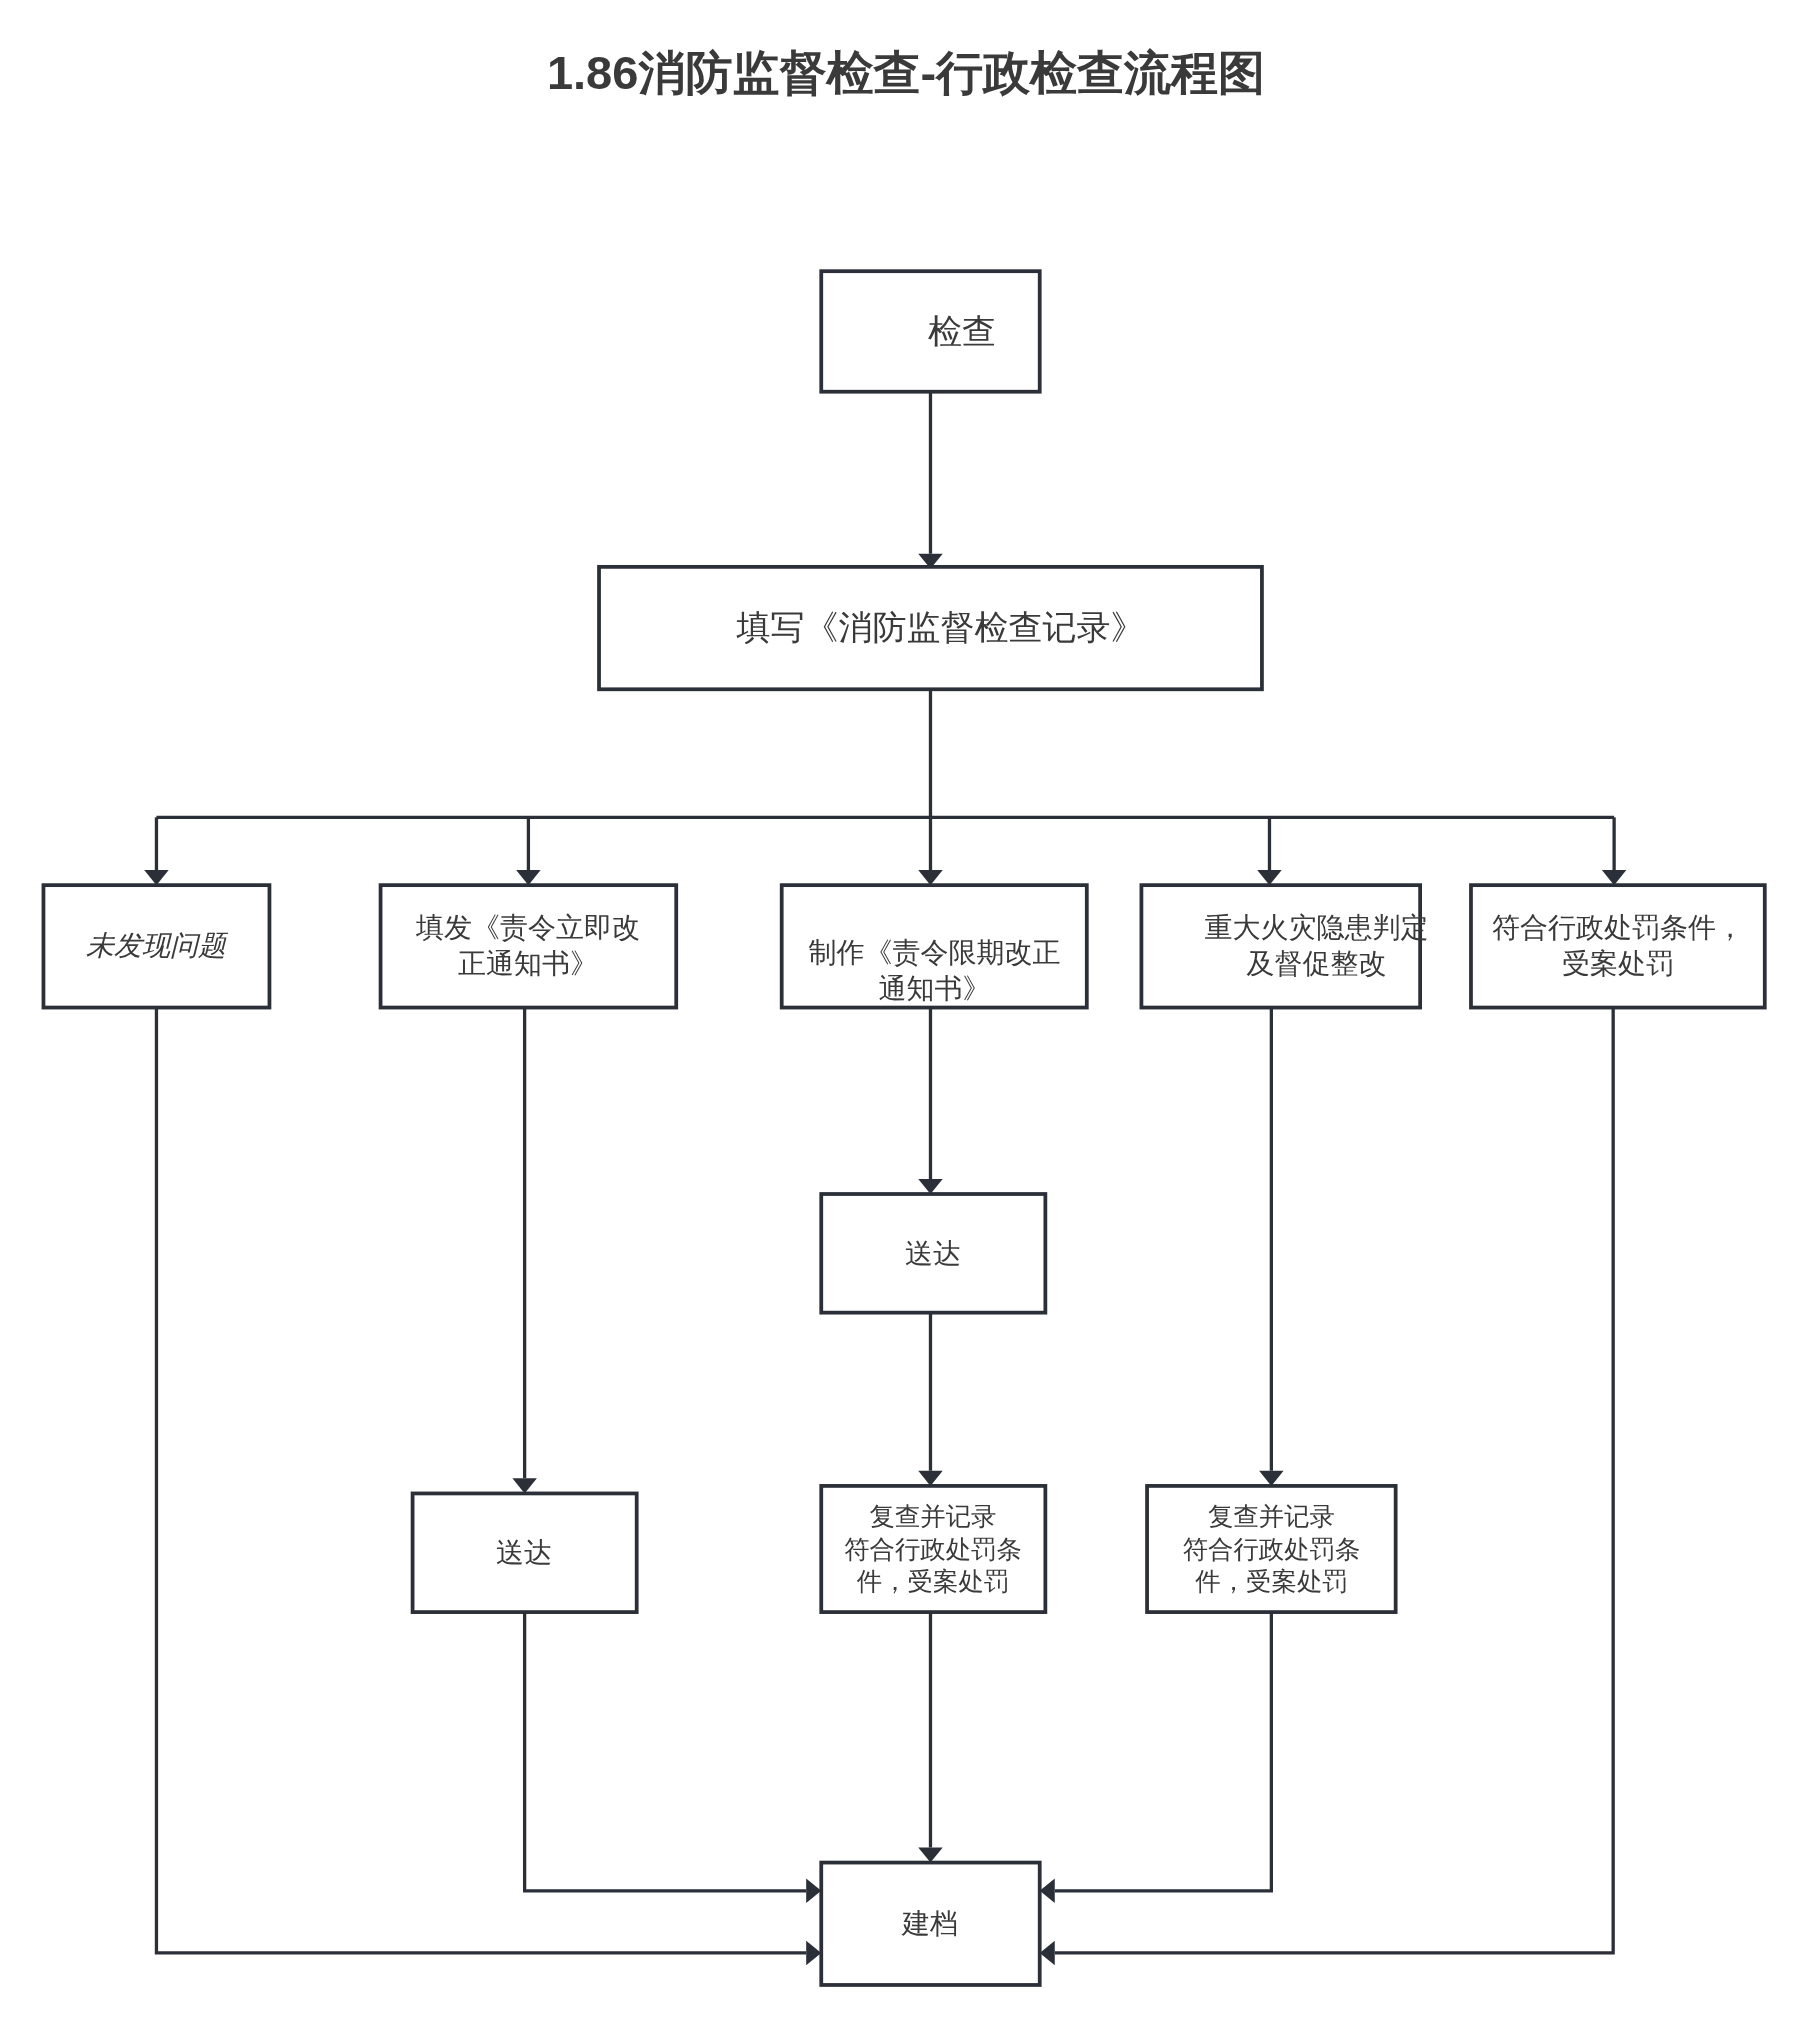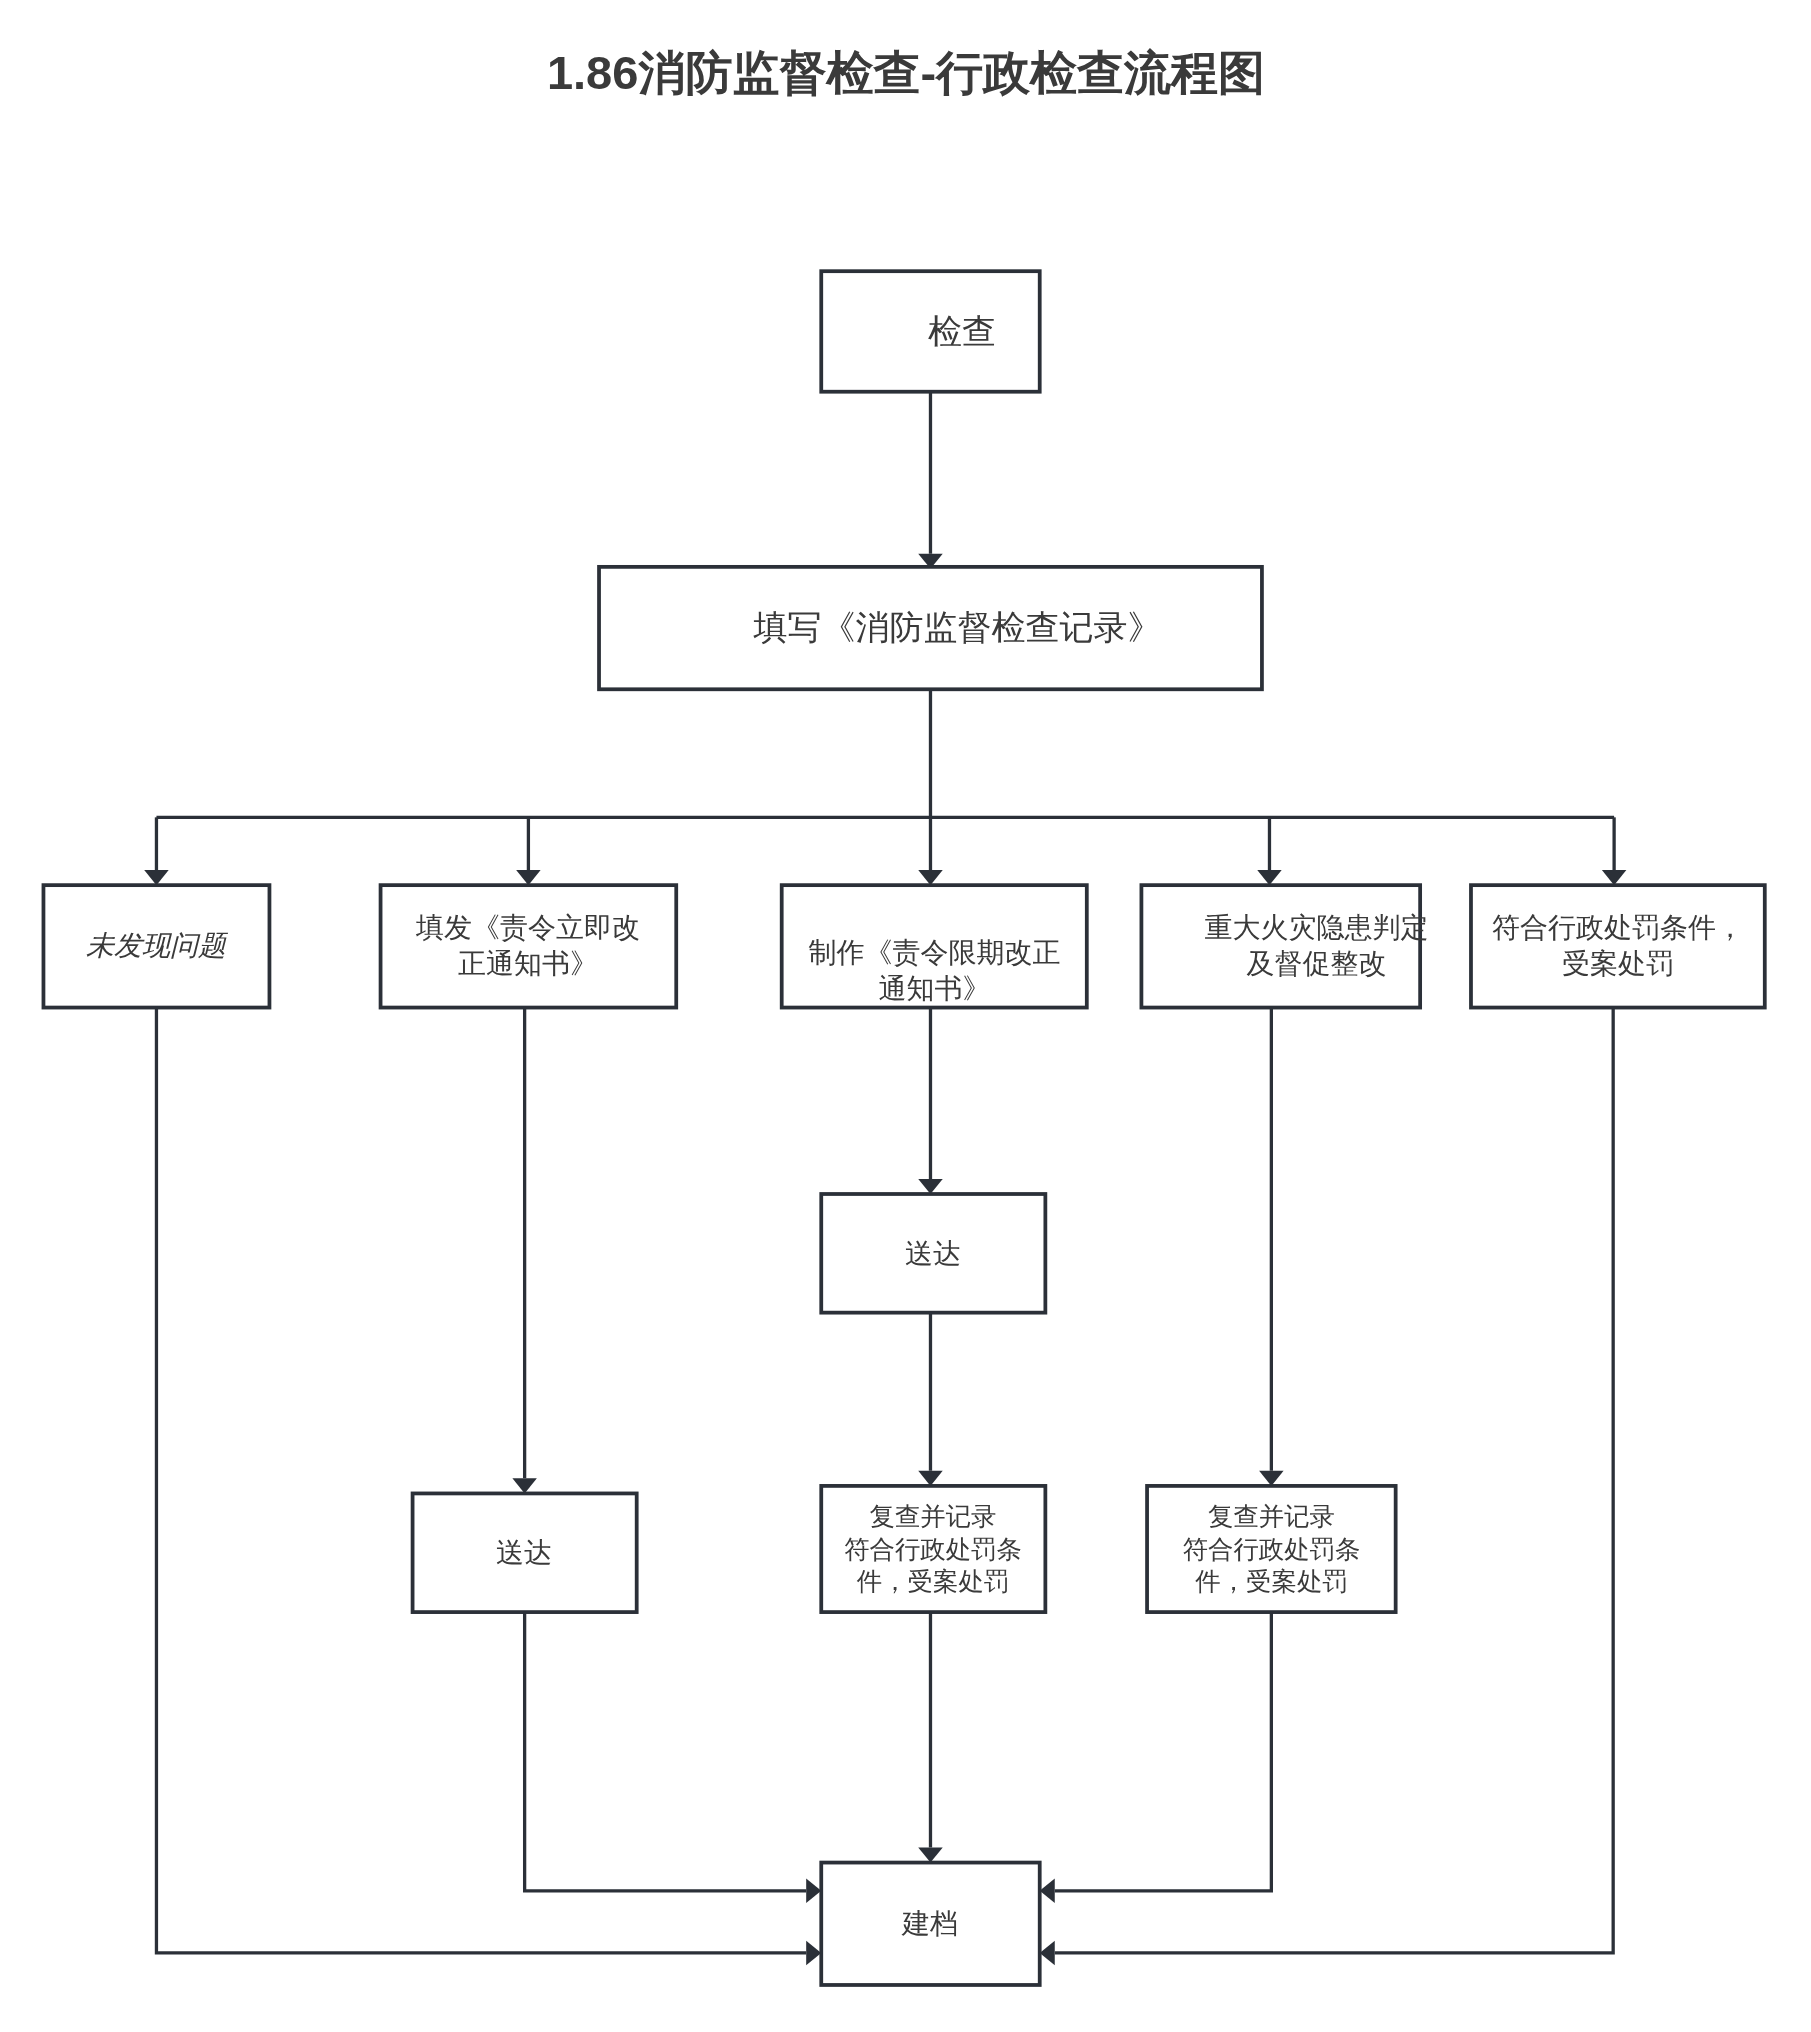--- a/index.html
+++ b/index.html
@@ -140,21 +140,21 @@
       <rect class="node-rect" x="1562" y="940" width="312" height="130"></rect>
       <rect class="node-rect" x="872" y="1268" width="238" height="126"></rect>
       <rect class="node-rect" x="438" y="1586" width="238" height="126"></rect>
       <rect class="node-rect" x="872" y="1578" width="238" height="134"></rect>
       <rect class="node-rect" x="1218" y="1578" width="264" height="134"></rect>
       <rect class="node-rect" x="872" y="1978" width="232" height="130"></rect>
     </g>
   </svg>
 
   <div class="node-label" style="left:821px;  top:271px;  width:218px; height:121px; font-size:34px;padding-left:32px;">检查</div>
-  <div class="node-label" style="left:610px;  top:567px;  width:663px; height:122px; font-size:34px;padding-left:16px;">填写《消防监督检查记录》</div>
+  <div class="node-label" style="left:593px;  top:567px;  width:663px; height:122px; font-size:34px;padding-left:16px;">填写《消防监督检查记录》</div>
   <div class="node-label" style="left:43px;   top:885px;  width:226px; height:122px; font-size:28px;font-style:italic;">未发现问题</div>
   <div class="node-label" style="left:380px;  top:885px;  width:296px; height:122px; font-size:28px;">填发《责令立即改
 正通知书》</div>
   <div class="node-label" style="left:782px;  top:885px;  width:305px; height:122px; font-size:28px;margin-top:25px;">制作《责令限期改正
 通知书》</div>
   <div class="node-label" style="left:1141px; top:885px;  width:279px; height:122px; font-size:28px;padding-left:36px;">重大火灾隐患判定
 及督促整改</div>
   <div class="node-label" style="left:1471px; top:885px;  width:294px; height:122px; font-size:28px;">符合行政处罚条件，
 受案处罚</div>
   <div class="node-label" style="left:821px;  top:1194px; width:224px; height:119px; font-size:28px;">送达</div>

